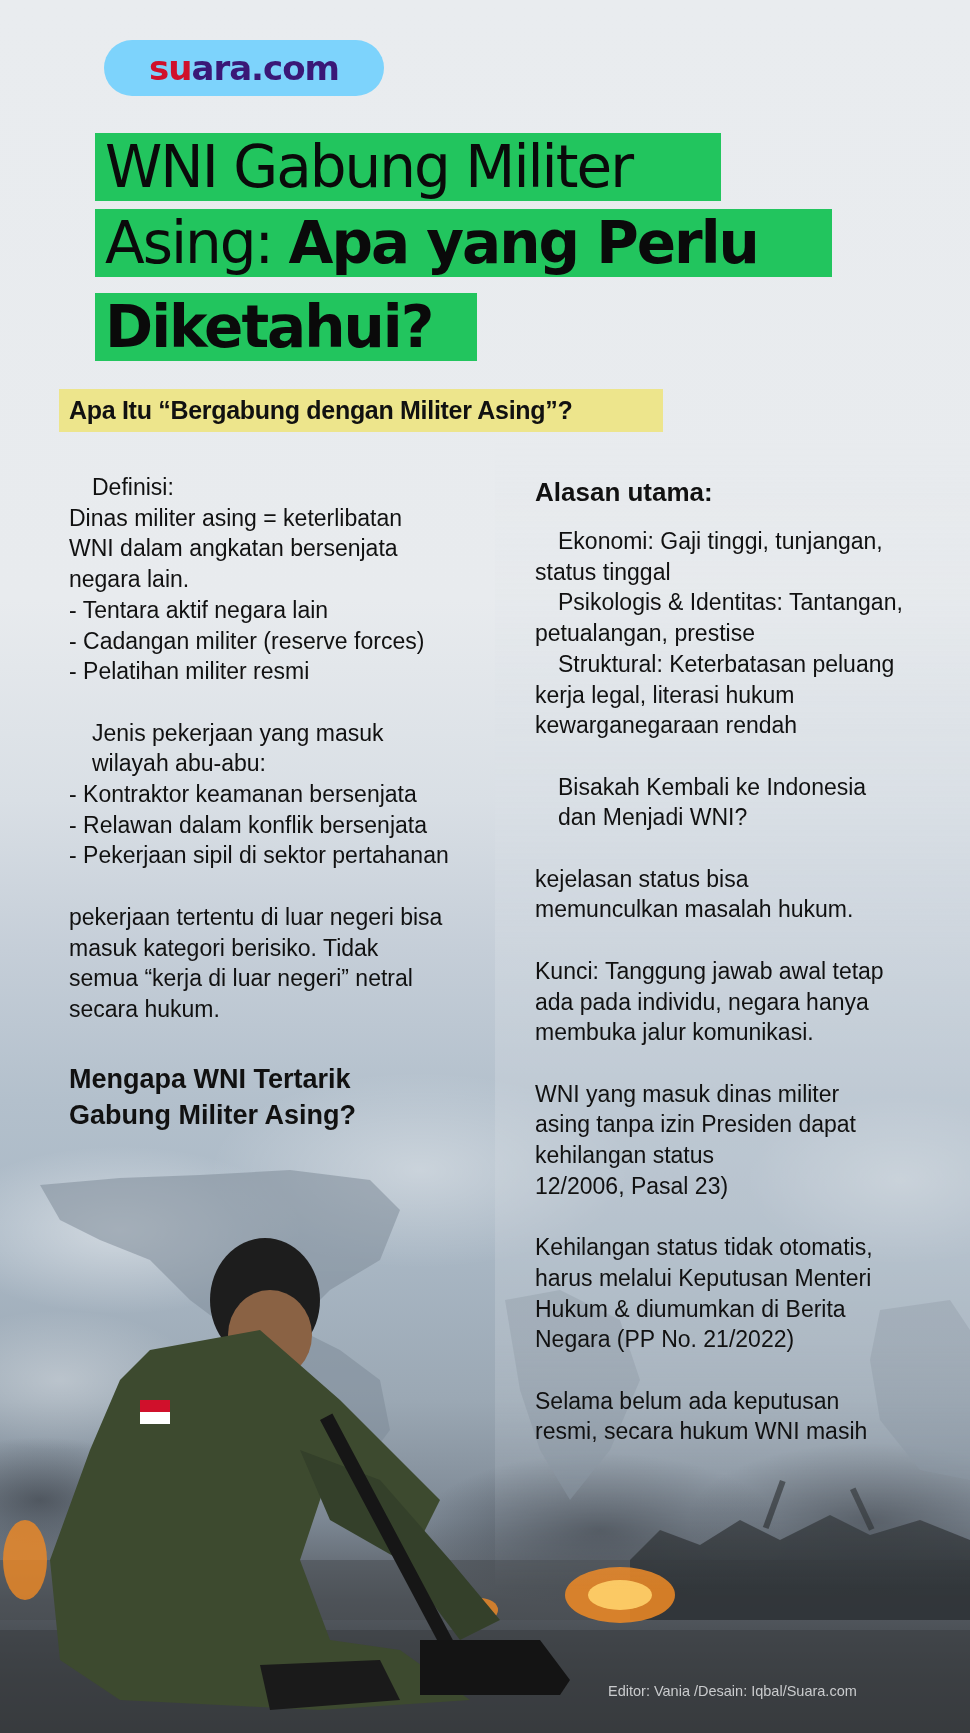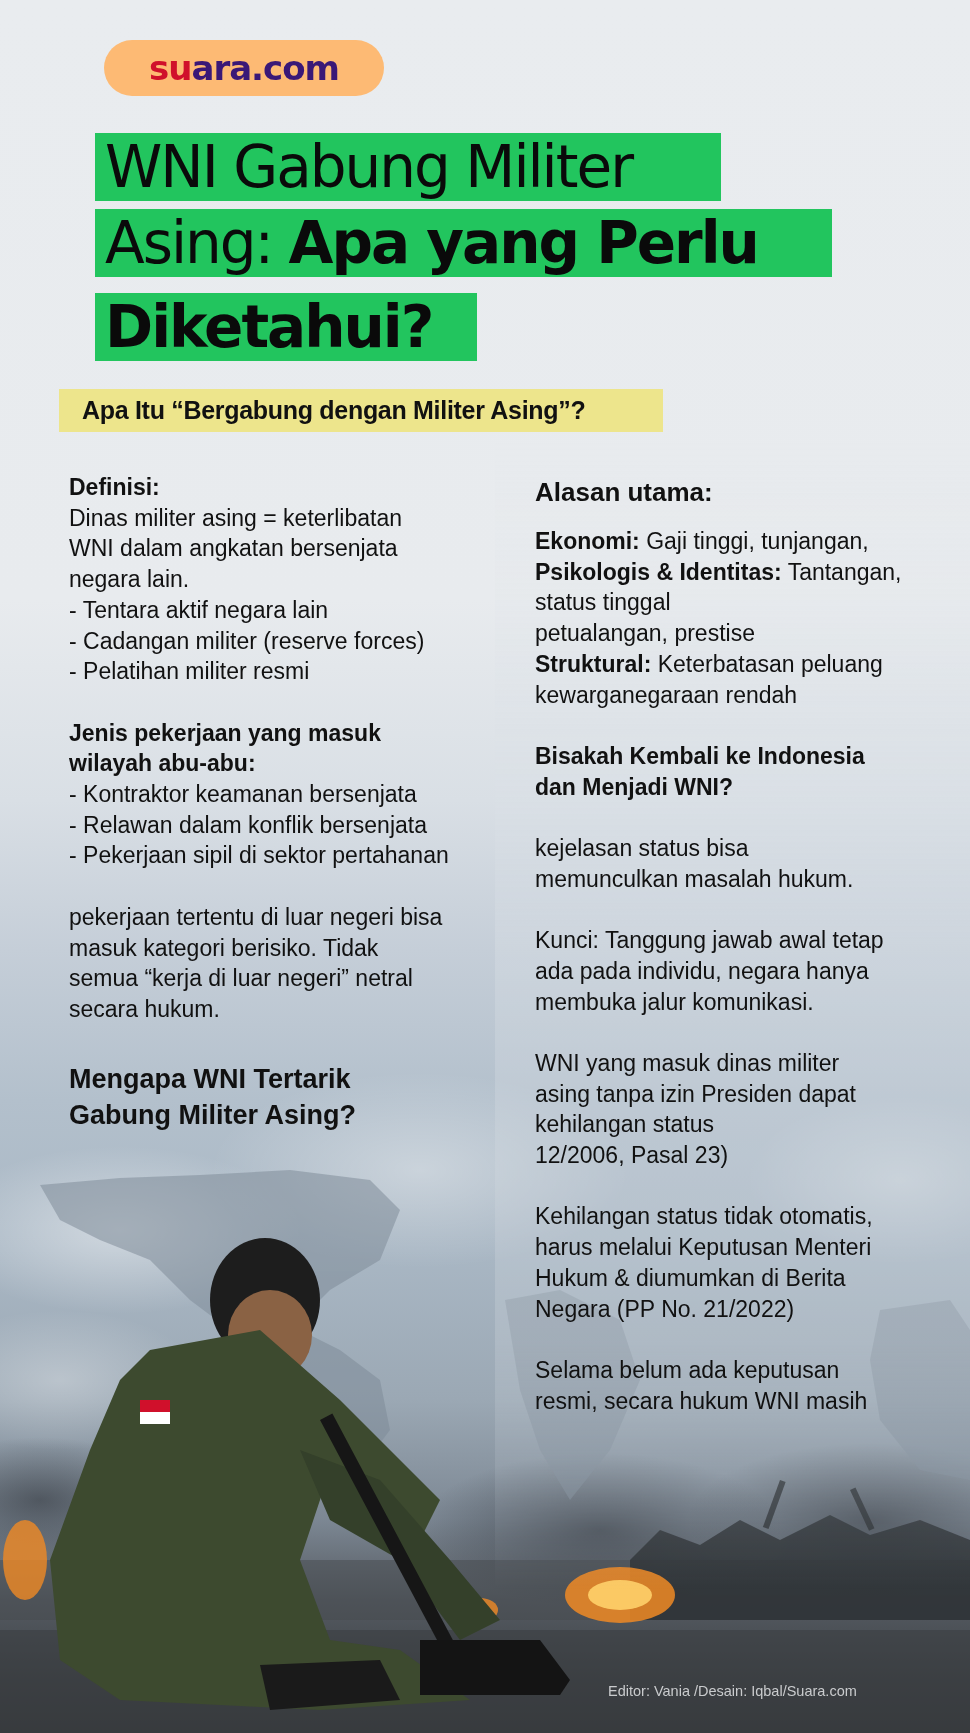--- a/index.html
+++ b/index.html
@@ -26,21 +26,21 @@
         radial-gradient(ellipse 260px 110px at 870px 1520px, rgba(40,44,50,0.55), transparent 70%);
     }
     .right-panel {
       position: absolute; left: 495px; top: 440px; width: 475px; height: 1150px;
       background: linear-gradient(to bottom, rgba(233,236,240,0.0) 0px, rgba(220,226,232,0.35) 500px, rgba(200,208,216,0.35) 900px, rgba(180,190,200,0.0) 1150px);
     }
 
     
     .logo-pill {
       position: absolute; left: 104px; top: 40px; width: 280px; height: 56px;
-      background: #fdba74; border-radius: 28px;
+      background: #7dd3fc; border-radius: 28px;
       display: flex; align-items: center; justify-content: center;
     }
     .logo-text {
       font-family: "DejaVu Sans", sans-serif;
       font-weight: 700; font-size: 34px; letter-spacing: -1px;
     }
     .logo-su { color: #d0102b; }
     .logo-rest { color: #3a1877; }
 
     
@@ -56,28 +56,28 @@
     .title-line.l2 { width: 737px; margin-top: 8px; }
     .title-line.l3 { font-weight: 700; width: 382px; margin-top: 16px; }
     .title-line .reg { font-weight: 400; }
     .title-line .bold { font-weight: 700; }
 
     
     .section-head {
       position: absolute; left: 59px; top: 389px; width: 604px; height: 43px;
       background: #ede58c;
       font-weight: 700; font-size: 25px; line-height: 43px;
-      padding-left: 23px; letter-spacing: -0.3px; white-space: nowrap;
+      padding-left: 10px; letter-spacing: -0.3px; white-space: nowrap;
     }
 
     
     .col-left { position: absolute; left: 69px; top: 472px; width: 420px; }
     .col-right { position: absolute; left: 535px; top: 474px; width: 400px; }
     .txt { font-size: 23px; line-height: 30.7px; color: #111; }
-    .b { font-weight: 700; }
+    .b { font-weight: 400; margin-left: 23px; }
     .gap { height: 30.7px; }
     .h-big { font-weight: 700; font-size: 27px; line-height: 36px; }
     .h-right { font-weight: 700; font-size: 26px; line-height: 36px; margin-bottom: 16px; }
     .credit {
       position: absolute; left: 608px; top: 1683px;
       font-size: 14.5px; color: #c9cbcd; white-space: nowrap; text-align: right;
     }
   </style>
 </head>
 <body>
@@ -157,24 +157,25 @@
   <div class="txt">semua “kerja di luar negeri” netral</div>
   <div class="txt">secara hukum.</div>
   <div style="height:36px"></div>
   <div class="h-big">Mengapa WNI Tertarik</div>
   <div class="h-big">Gabung Militer Asing?</div>
 </div>
 
 <div class="col-right">
   <div class="h-right">Alasan utama:</div>
   <div class="txt"><span class="b">Ekonomi:</span><span> Gaji tinggi, tunjangan,</span></div>
+  <div class="txt">status tinggal</div>
   <div class="txt"><span class="b">Psikologis &amp; Identitas:</span><span> Tantangan,</span></div>
-  <div class="txt">status tinggal</div>
   <div class="txt">petualangan, prestise</div>
   <div class="txt"><span class="b">Struktural:</span><span> Keterbatasan peluang</span></div>
+  <div class="txt">kerja legal, literasi hukum</div>
   <div class="txt">kewarganegaraan rendah</div>
   <div class="gap"></div>
   <div class="txt b">Bisakah Kembali ke Indonesia</div>
   <div class="txt b">dan Menjadi WNI?</div>
   <div class="gap"></div>
   <div class="txt">kejelasan status bisa</div>
   <div class="txt">memunculkan masalah hukum.</div>
   <div class="gap"></div>
   <div class="txt">Kunci: Tanggung jawab awal tetap</div>
   <div class="txt">ada pada individu, negara hanya</div>

